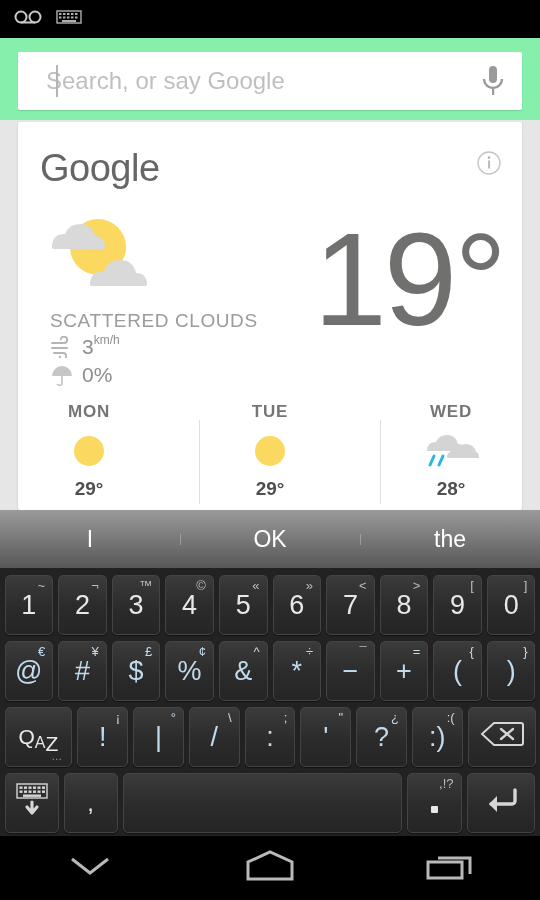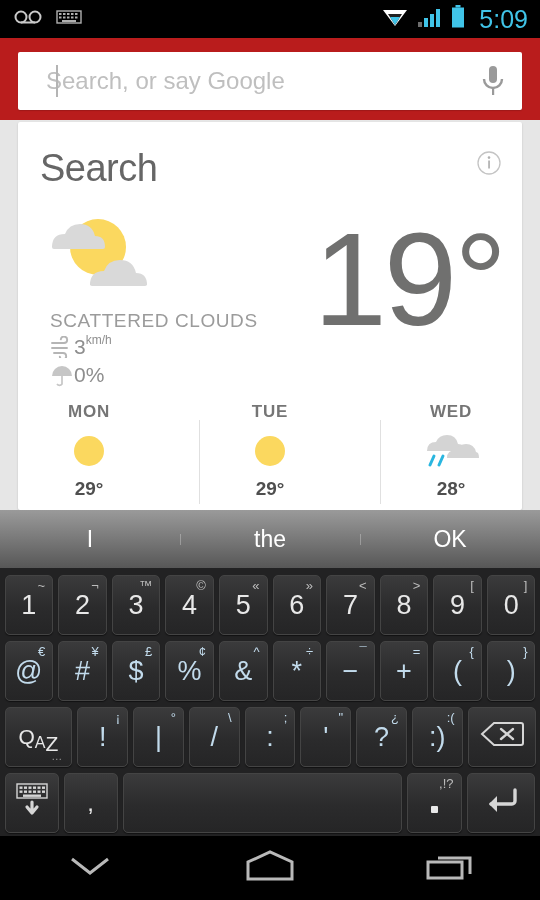--- a/index.html
+++ b/index.html
@@ -15,21 +15,21 @@
     position:absolute; top:0; left:0; width:540px; height:38px;
     background:#000; display:flex; align-items:center;
     padding:0 12px 0 14px;
   }
   .sb-left{display:flex; align-items:center; gap:14px;}
   .sb-right{margin-left:auto; display:flex; align-items:center; gap:8px;}
   .sb-clock{color:#40c4e8; font-size:25px; letter-spacing:0px; margin-left:6px; font-weight:400;}
   
   .searchwrap{
     position:absolute; top:38px; left:0; width:540px; height:82px;
-    background:#b91c1c; padding:14px 18px 10px 18px;
+    background:#86efac; padding:14px 18px 10px 18px;
   }
   .searchbox{
     width:100%; height:58px; background:#fff;
     border-radius:2px; box-shadow:0 1px 1px rgba(0,0,0,.14);
     display:flex; align-items:center; padding:0 16px 0 22px;
     position:relative;
   }
   .caret{
     position:absolute; left:38px; top:13px; width:2px; height:32px; background:#b4b4b4;
   }
@@ -46,21 +46,21 @@
   .card-title{
     position:absolute; top:25px; left:22px;
     font-size:38px; color:#666; font-weight:400; letter-spacing:-.5px;
   }
   .info-icon{position:absolute; top:28px; right:20px; width:26px; height:26px;}
   .wx-icon{position:absolute; top:90px; left:30px; width:110px; height:80px;}
   .cond{
     position:absolute; top:188px; left:32px;
     font-size:19px; color:#9b9b9b; letter-spacing:.6px; font-weight:400;
   }
-  .metric{position:absolute; left:32px; display:flex; align-items:flex-start; }
+  .metric{position:absolute; left:32px; display:flex; align-items:flex-start; gap:8px;}
   .m-wind{top:214px;}
   .m-rain{top:242px;}
   .metric .mval{font-size:21px; color:#8e8e8e; line-height:1;}
   .metric .munit{font-size:12px; color:#8e8e8e; vertical-align:super; position:relative; top:-4px;}
   .big-temp{
     position:absolute; top:72px; right:18px;
     font-size:132px; color:#70706f; font-weight:300; line-height:1;
     letter-spacing:-3px;
     margin-top:20px;
   }
@@ -156,62 +156,38 @@
             <rect x="3" y="7.5" width="2.5" height="2"></rect>
             <rect x="7" y="7.5" width="2.5" height="2"></rect>
             <rect x="11" y="7.5" width="2.5" height="2"></rect>
             <rect x="15" y="7.5" width="2.5" height="2"></rect>
             <rect x="19" y="7.5" width="2.5" height="2"></rect>
             <rect x="6" y="11" width="14" height="2"></rect>
           </g>
         </svg>
     </span>
   </div>
-  <div class="sb-right">
-    <span>
-      <svg width="28" height="22" viewBox="0 0 28 22">
-          <path d="M14 4 L26 4 L14 20 L2 4 Z" fill="#ffffff"></path>
-          <path d="M14 8 L21 8 L14 19 L7 8 Z" fill="#202020"></path>
-          <path d="M14 11 L19 11 L14 19 L9 11 Z" fill="#40c4e8"></path>
-        </svg>
-    </span>
-    <span>
-      <svg width="26" height="22" viewBox="0 0 26 22">
-          <rect x="1" y="16" width="4" height="5" fill="#6d6d6d"></rect>
-          <rect x="7" y="12" width="4" height="9" fill="#40c4e8"></rect>
-          <rect x="13" y="8" width="4" height="13" fill="#40c4e8"></rect>
-          <rect x="19" y="3" width="4" height="18" fill="#40c4e8"></rect>
-        </svg>
-    </span>
-    <span>
-      <svg width="14" height="24" viewBox="0 0 14 24">
-          <rect x="4.5" y="0" width="5" height="2.5" fill="#40c4e8"></rect>
-          <rect x="1" y="2.5" width="12" height="20" fill="#40c4e8"></rect>
-        </svg>
-    </span>
-    <span class="sb-clock">5:09</span>
-  </div>
 </div>
 
 <div class="searchwrap">
   <div class="searchbox">
     <span class="caret"></span>
     <span class="search-placeholder">Search, or say Google</span>
     <span class="mic">
       <svg width="26" height="34" viewBox="0 0 26 34">
           <rect x="9" y="2" width="8" height="17" rx="4" fill="#9a9a9a"></rect>
           <path d="M4 15 a9 9 0 0 0 18 0" fill="none" stroke="#9a9a9a" stroke-width="2.4"></path>
           <rect x="12" y="24" width="2.2" height="7" fill="#9a9a9a"></rect>
         </svg>
     </span>
   </div>
 </div>
 
 <div class="card">
-  <div class="card-title">Search</div>
+  <div class="card-title">Google</div>
 
   <span class="info-icon">
     <svg width="26" height="26" viewBox="0 0 26 26">
         <circle cx="13" cy="13" r="11" fill="none" stroke="#c4c4c4" stroke-width="1.3"></circle>
         <circle cx="13" cy="7.6" r="1.3" fill="#b0b0b0"></circle>
         <rect x="12.2" y="10.5" width="1.7" height="8" fill="#b0b0b0"></rect>
       </svg>
   </span>
 
   <span class="wx-icon">
@@ -286,22 +262,22 @@
           </g>
         </svg>
       </div>
       <div class="fc-temp">28°</div>
     </div>
   </div>
 </div>
 
 <div class="suggest">
   <div class="sg">I</div>
+  <div class="sg">OK</div>
   <div class="sg">the</div>
-  <div class="sg">OK</div>
 </div>
 
 <div class="keyboard">
 
   <div class="krow">
     <div class="key">
         <span>1</span>
         <span class="hint">~</span>
       </div>
     <div class="key">

